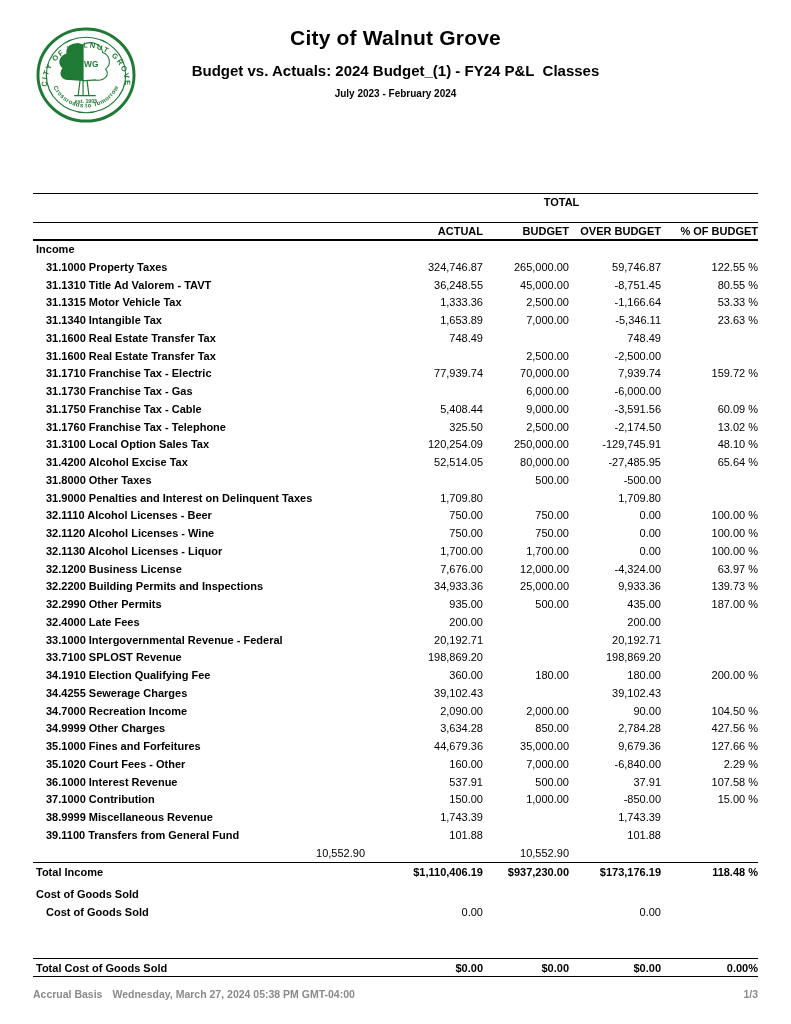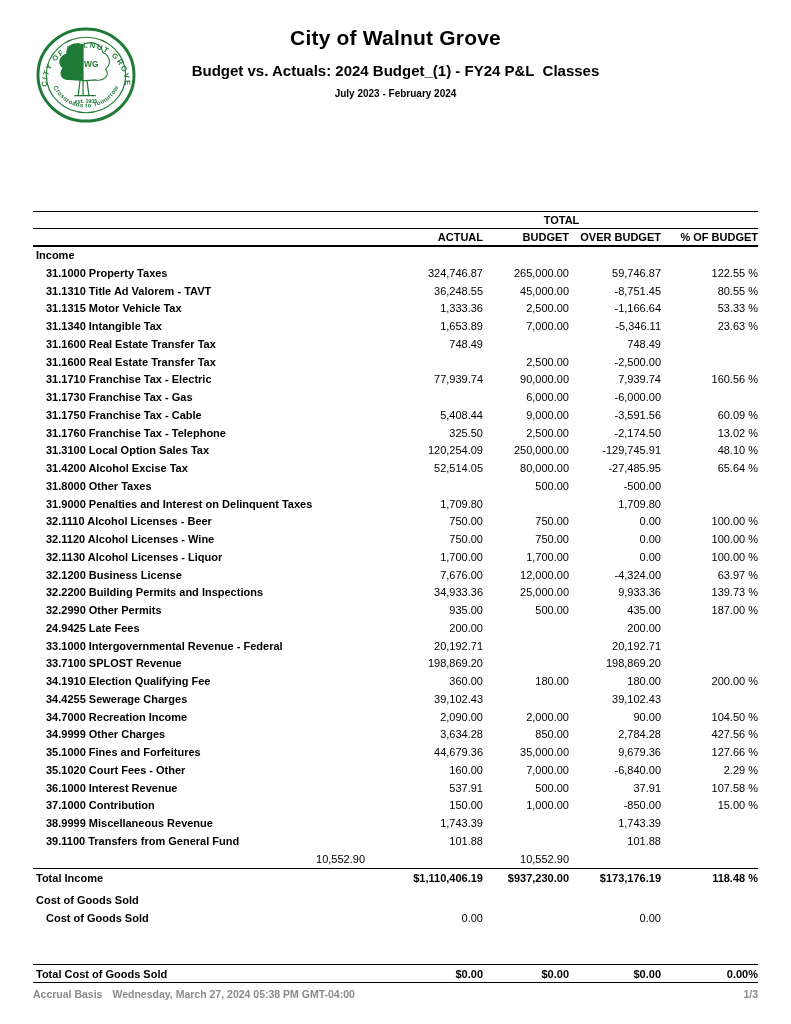--- a/index.html
+++ b/index.html
@@ -20,21 +20,21 @@
   .page-header{position:absolute;top:0;left:0;width:791px;text-align:center;}
   .org-name{position:absolute;top:26px;left:0;width:100%;font-size:21px;font-weight:700;letter-spacing:.2px;}
   .report-title{position:absolute;top:62px;left:0;width:100%;font-size:15px;font-weight:700;white-space:pre;}
   .date-range{position:absolute;top:88px;left:0;width:100%;font-size:10px;font-weight:700;}
   .logo{position:absolute;top:26px;left:34px;width:104px;height:98px;}
   
   .report{position:absolute;left:33px;top:193px;width:725px;font-size:11px;}
   .grid{display:grid;grid-template-columns:1fr 118px 86px 92px 97px;}
   .cell{overflow:hidden;white-space:nowrap;}
   .num{text-align:right;}
-  .total-band{border-top:1px solid #000;border-bottom:1px solid #000;height:18px;line-height:17px;font-weight:700;margin-top:18px;}
+  .total-band{border-top:1px solid #000;border-bottom:1px solid #000;height:30px;line-height:17px;font-weight:700;}
   .total-band .span-cols{grid-column:2/6;text-align:center;}
   .cols-row{height:18px;line-height:17px;font-weight:700;border-bottom:2.5px solid #000;}
   .row{height:17.75px;line-height:17.75px;}
   .section-header{font-weight:700;}
   .section-header .label{padding-left:3px;}
   .data-row .label{padding-left:13px;font-weight:bold;}
   .total-row{font-weight:700;border-top:1px solid #000;height:19px;line-height:18px;}
   .total-row .label{padding-left:3px;}
   .total-row.grand{border-bottom:1.5px solid #000;margin-top:36px;}
   .section-gap{margin-top:5px;}
@@ -129,23 +129,23 @@
       <div class="row grid data-row">
         <div class="cell label">31.1600 Real Estate Transfer Tax</div>
         <div class="cell num"></div>
         <div class="cell num">2,500.00</div>
         <div class="cell num">-2,500.00</div>
         <div class="cell num"></div>
       </div>
       <div class="row grid data-row">
         <div class="cell label">31.1710 Franchise Tax - Electric</div>
         <div class="cell num">77,939.74</div>
-        <div class="cell num">90,000.00</div>
+        <div class="cell num">70,000.00</div>
         <div class="cell num">7,939.74</div>
-        <div class="cell num">160.56 %</div>
+        <div class="cell num">159.72 %</div>
       </div>
       <div class="row grid data-row">
         <div class="cell label">31.1730 Franchise Tax - Gas</div>
         <div class="cell num"></div>
         <div class="cell num">6,000.00</div>
         <div class="cell num">-6,000.00</div>
         <div class="cell num"></div>
       </div>
       <div class="row grid data-row">
         <div class="cell label">31.1750 Franchise Tax - Cable</div>
@@ -225,21 +225,21 @@
         <div class="cell num">139.73 %</div>
       </div>
       <div class="row grid data-row">
         <div class="cell label">32.2990 Other Permits</div>
         <div class="cell num">935.00</div>
         <div class="cell num">500.00</div>
         <div class="cell num">435.00</div>
         <div class="cell num">187.00 %</div>
       </div>
       <div class="row grid data-row">
-        <div class="cell label">24.9425 Late Fees</div>
+        <div class="cell label">32.4000 Late Fees</div>
         <div class="cell num">200.00</div>
         <div class="cell num"></div>
         <div class="cell num">200.00</div>
         <div class="cell num"></div>
       </div>
       <div class="row grid data-row">
         <div class="cell label">33.1000 Intergovernmental Revenue - Federal</div>
         <div class="cell num">20,192.71</div>
         <div class="cell num"></div>
         <div class="cell num">20,192.71</div>

